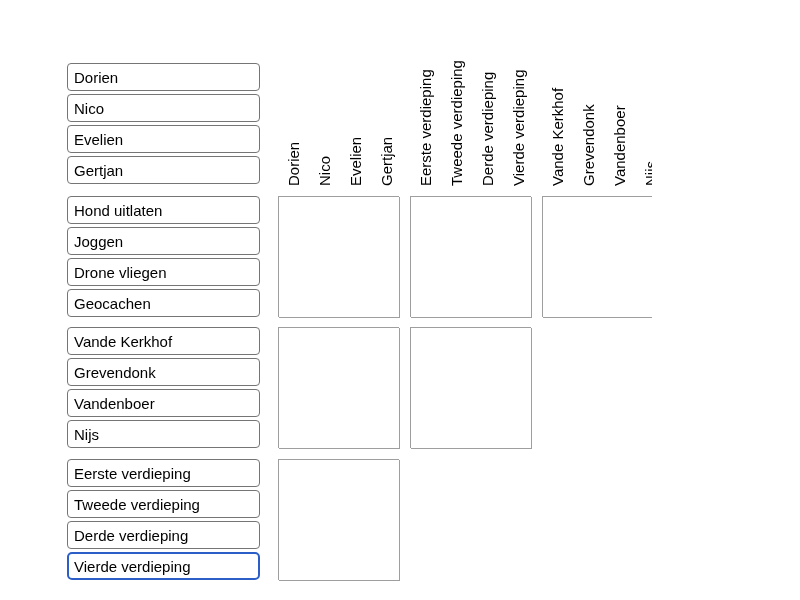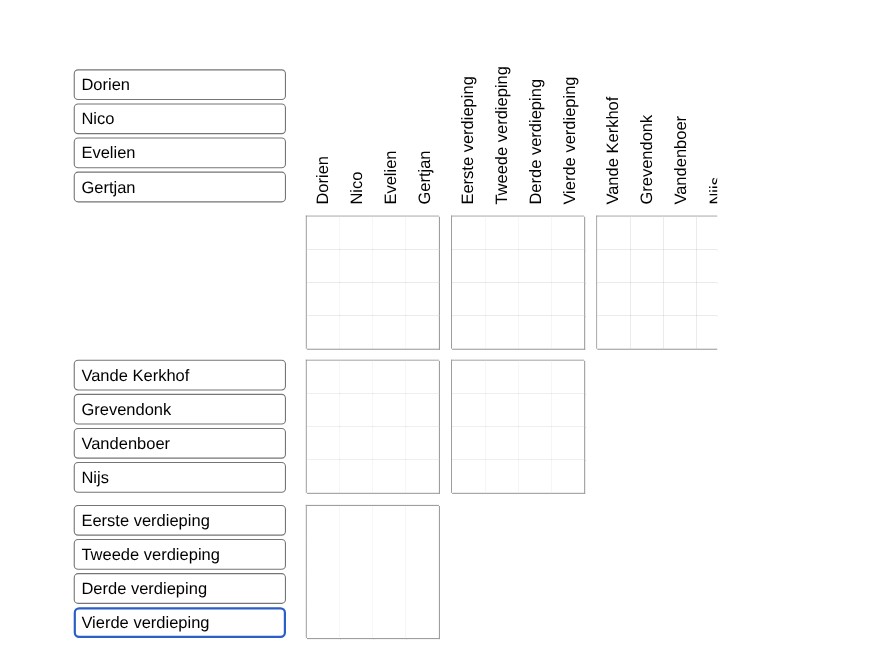--- a/index.html
+++ b/index.html
@@ -57,20 +57,26 @@
 
 <div class="stage">
 
   <div class="lbl-group" id="g-names">
     <input class="label-input" type="text" value="Dorien" style="">
     <input class="label-input" type="text" value="Nico" style="">
     <input class="label-input" type="text" value="Evelien" style="">
     <input class="label-input" type="text" value="Gertjan" style="">
   </div>
 
+  <div class="lbl-group" id="g-activities">
+    <input class="label-input" type="text" value="Hond uitlaten" style="">
+    <input class="label-input" type="text" value="Joggen" style="">
+    <input class="label-input" type="text" value="Drone vliegen" style="">
+    <input class="label-input" type="text" value="Geocachen" style="">
+  </div>
 
   <div class="lbl-group" id="g-surnames">
     <input class="label-input" type="text" value="Vande Kerkhof" style="">
     <input class="label-input" type="text" value="Grevendonk" style="">
     <input class="label-input" type="text" value="Vandenboer" style="">
     <input class="label-input" type="text" value="Nijs" style="">
   </div>
 
   <div class="lbl-group" id="g-floors">
     <input class="label-input" type="text" value="Eerste verdieping" style="">

